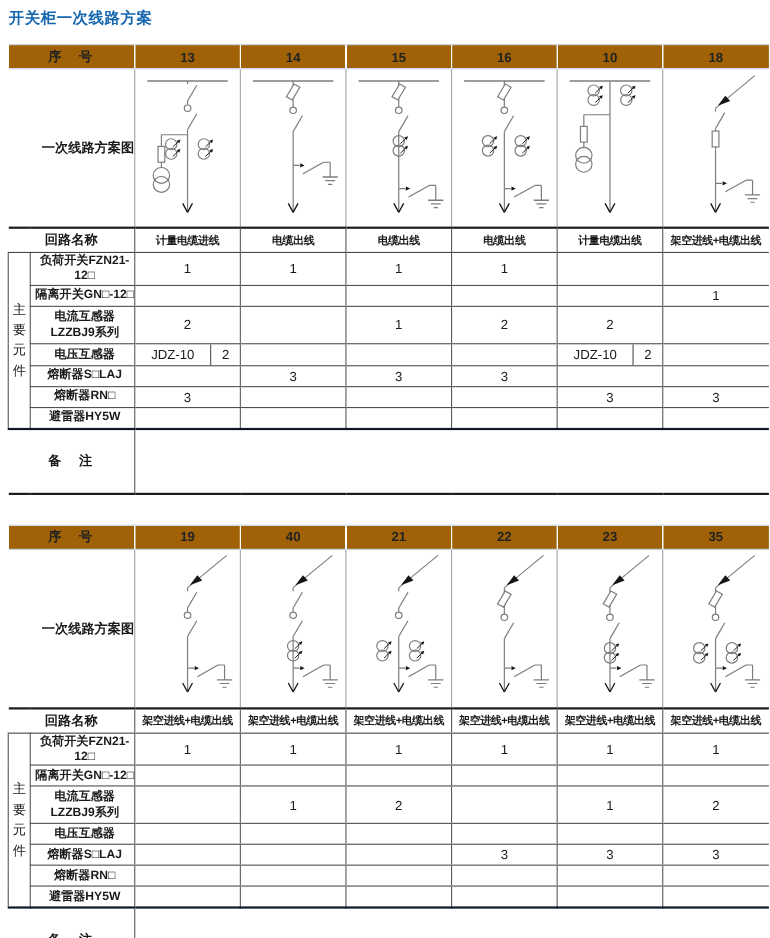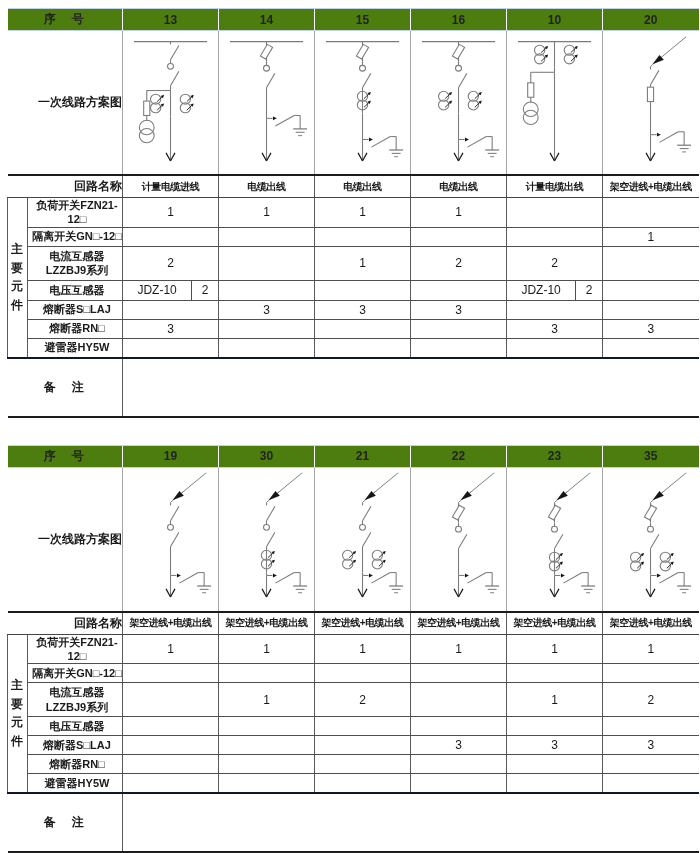--- a/index.html
+++ b/index.html
@@ -3,73 +3,74 @@
 <meta charset="utf-8">
 <style>
   html,body{margin:0;padding:0;background:#fff;}
   body{width:700px;font-family:"Liberation Sans",sans-serif;color:#1a1a1a;}
   .page{padding:8px 2px 10px 7px;}
   .doc-title{font-size:14px;font-weight:bold;color:#1566ae;margin:0 0 14px 1px;letter-spacing:.5px;}
   table.scheme{border-collapse:collapse;table-layout:fixed;width:691px;}
   table.scheme + table.scheme{margin-top:27px;}
   td,th{padding:0;overflow:hidden;}
   
-  tr.r-head th{background:#4d7c0f;height:21px;font-size:12px;font-weight:bold;color:#222;
+  tr.r-head th{background:#a16207;height:21px;font-size:12px;font-weight:bold;color:#222;
     border-top:1px solid #c3d2e4;border-bottom:1px solid #c3d2e4;border-left:1px solid #fff;}
   tr.r-head th:first-child{border-left:none;letter-spacing:2px;}
   
   tr.r-diag td{height:143px;vertical-align:middle;border-left:1px solid #a3a3a3;}
   tr.r-diag td:first-child{border-left:none;}
   .diag-lbl{font-size:12px;font-weight:bold;text-align:right;}
   .diag-cell{vertical-align:top;text-align:center;}
   .diag-svg{display:block;margin:0 auto;width:95px;height:142px;}
   
   tr.r-circuit td{height:21px;border-top:2px solid #1c1c1c;border-bottom:1px solid #454545;border-left:1px solid #5a5a5a;}
-  tr.r-circuit td:first-child{border-left:none;font-size:12px;font-weight:bold;text-align:right;}
+  tr.r-circuit td:first-child{border-left:none;font-size:12px;font-weight:bold;text-align:center;}
   td.circ{font-size:10px;font-weight:bold;text-align:center;letter-spacing:-.4px;white-space:nowrap;}
   
   tr.r-comp td{height:18px;border-bottom:1px solid #4f4f4f;border-left:1px solid #5a5a5a;}
   tr.r-comp.tall td{height:33px;}
   td.vstrip{border-left:none;vertical-align:middle;}
-  td.vstrip div{width:13px;margin:0 auto;font-size:12px;font-weight:bold;line-height:1.55;word-break:break-all;}
+  td.vstrip div{width:13px;margin:0 auto;font-size:12px;font-weight:normal;line-height:1.55;word-break:break-all;text-align:center;}
   td.comp-label{font-size:11px;font-weight:bold;text-align:center;padding-left:4px;white-space:pre-line;line-height:1.3;}
   td.val{font-size:12px;text-align:center;}
   .split{display:flex;align-items:stretch;height:100%;}
   .split .model{flex:1.45;display:flex;align-items:center;justify-content:center;font-size:12px;}
   .split .qty{flex:.55;display:flex;align-items:center;justify-content:center;font-size:12px;border-left:1px solid #4f4f4f;height:19px;}
   
   tr.r-remarks td{height:57px;border-top:2px solid #0f172a;border-bottom:2px solid #1c1c1c;}
   tr.r-remarks td:first-child{font-size:12px;font-weight:bold;text-align:center;letter-spacing:2px;}
   td.remarks-content{border-left:1px solid #5a5a5a;}
 </style>
 </head>
 <body>
 
 <div class="page">
+  <h1 class="doc-title">开关柜一次线路方案</h1>
   <div id="tables-mount">
       <table class="scheme">
         <colgroup>
           <col style="width: 20px;">
           <col style="width: 95px;">
           <col style="width: 96px;">
           <col style="width: 96px;">
           <col style="width: 96px;">
           <col style="width: 96px;">
           <col style="width: 96px;">
           <col style="width: 96px;">
         </colgroup>
         <tbody>
           <tr class="r-head">
             <th colspan="2">序　号</th>
             <th>13</th>
             <th>14</th>
             <th>15</th>
             <th>16</th>
             <th>10</th>
-            <th>20</th>
+            <th>18</th>
           </tr>
           <tr class="r-diag">
             <td class="diag-lbl" colspan="2">一次线路方案图</td>
             <td class="diag-cell">
               <svg viewBox="0 0 96 148" preserveAspectRatio="none" class="diag-svg">
                 <g>
                   <line x1="11" y1="10" x2="85" y2="10" stroke="#7c7c7c" stroke-width="1.5"></line>
                 </g>
                 <g>
                   <line x1="48" y1="10" x2="48" y2="13" stroke="#7c7c7c" stroke-width="1.1"></line>
@@ -401,21 +402,21 @@
           <col style="width: 96px;">
           <col style="width: 96px;">
           <col style="width: 96px;">
           <col style="width: 96px;">
           <col style="width: 96px;">
         </colgroup>
         <tbody>
           <tr class="r-head">
             <th colspan="2">序　号</th>
             <th>19</th>
-            <th>30</th>
+            <th>40</th>
             <th>21</th>
             <th>22</th>
             <th>23</th>
             <th>35</th>
           </tr>
           <tr class="r-diag">
             <td class="diag-lbl" colspan="2">一次线路方案图</td>
             <td class="diag-cell">
               <svg viewBox="0 0 96 148" preserveAspectRatio="none" class="diag-svg">
                 <g>

